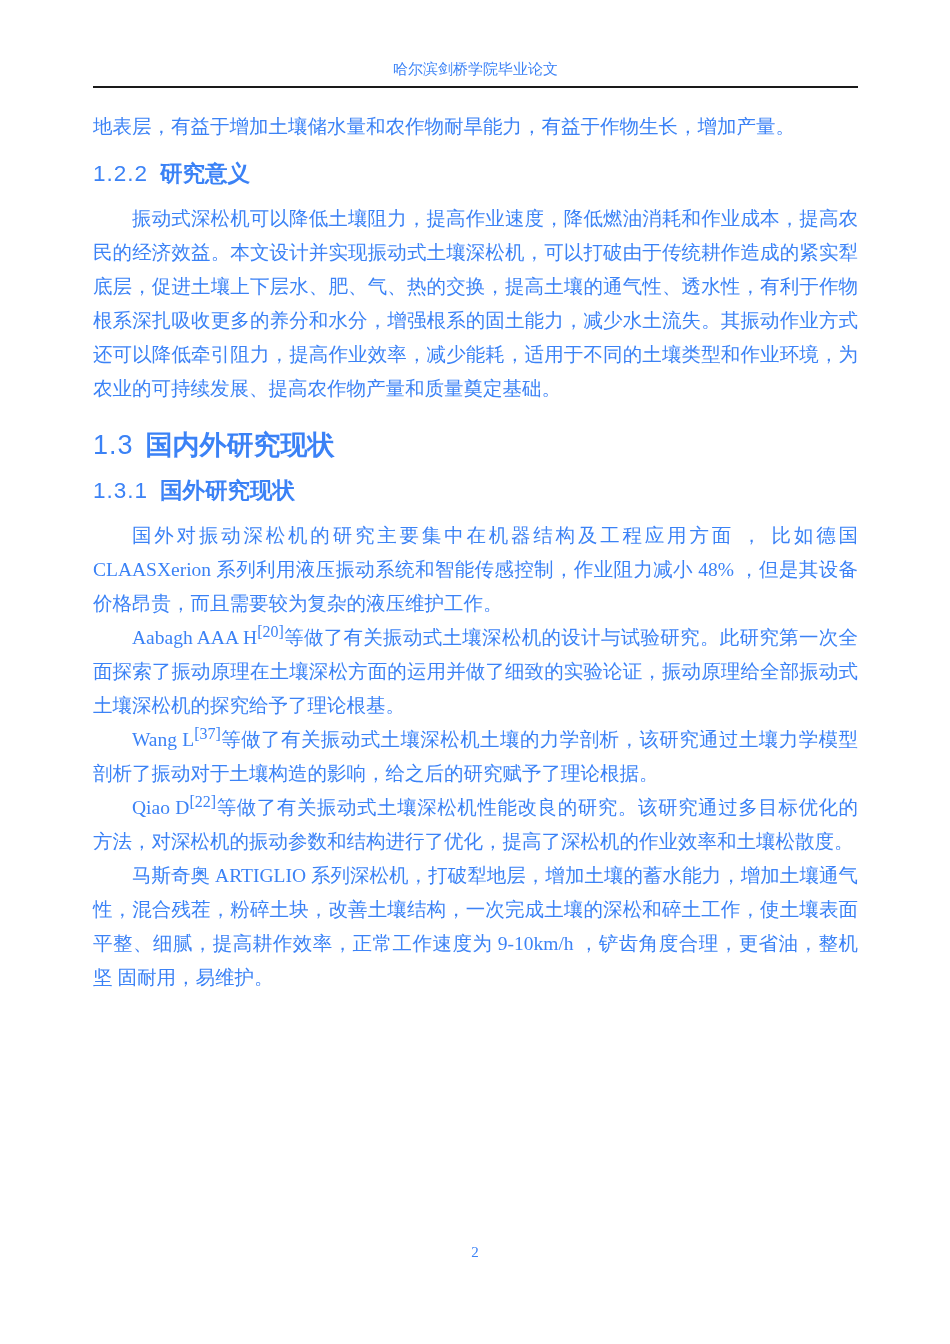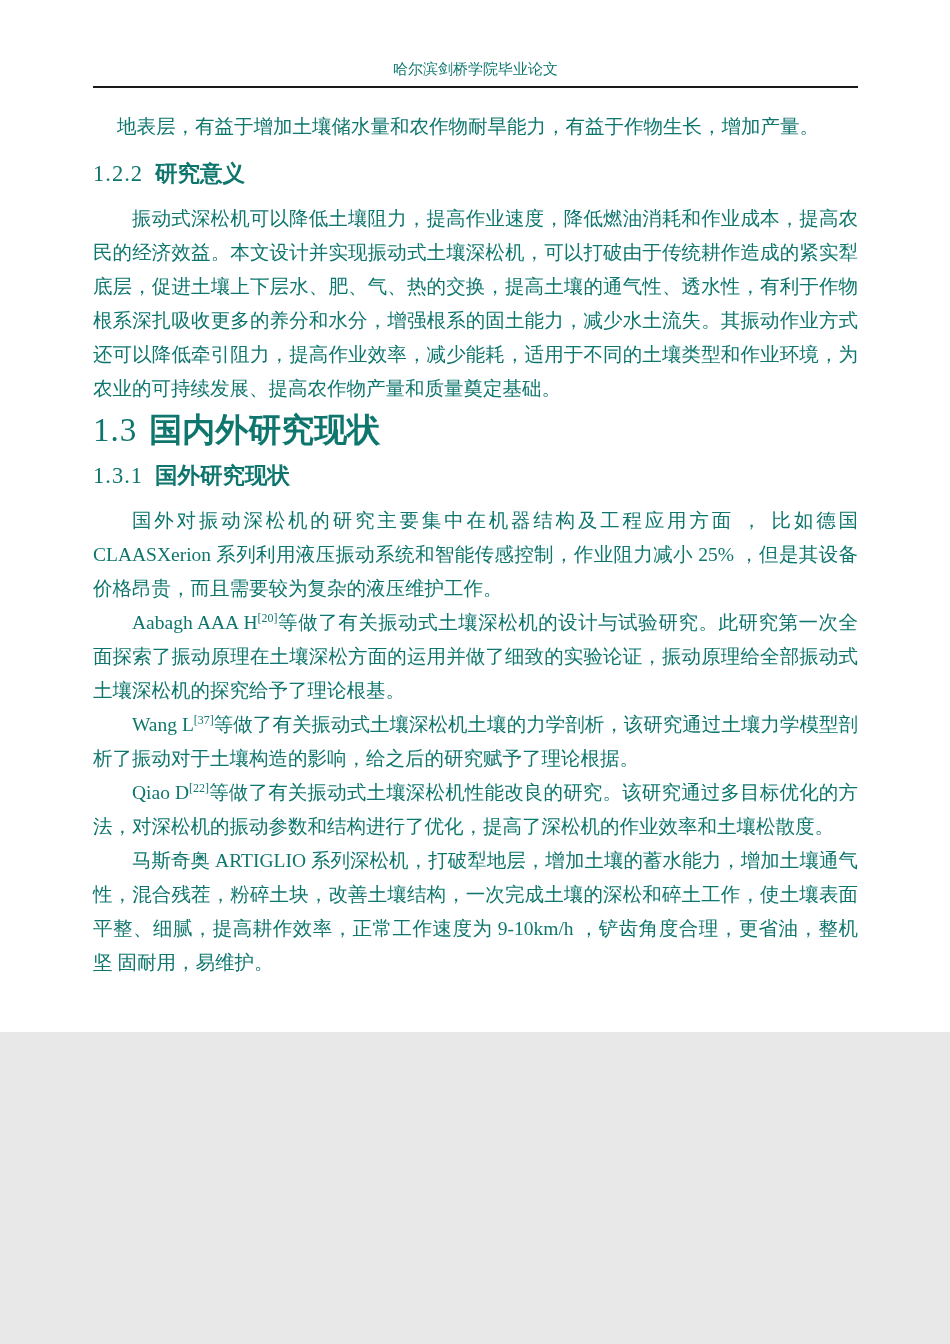--- a/index.html
+++ b/index.html
@@ -1,23 +1,23 @@
 <!DOCTYPE html>
 <html><head>
 <meta charset="utf-8">
 <style>
   html, body { margin: 0; padding: 0; background: #e8e8e8; }
   .page {
     position: relative;
     width: 950px;
-    height: 1032px;
+    height: 1344px;
     margin: 0 auto;
     background: #ffffff;
     font-family: "Liberation Serif", "DejaVu Serif", serif;
-    color: #0f766e;
+    color: #3b82f6;
     overflow: hidden;
   }
   .page-header {
     position: absolute;
     top: 58px;
     left: 93px;
     width: 765px;
     text-align: center;
     font-size: 15px;
     line-height: 22px;
@@ -30,51 +30,51 @@
     left: 93px;
     width: 765px;
     font-size: 19.5px;
     line-height: 34px;
     text-align: justify;
   }
   .content p {
     margin: 0;
     text-indent: 2em;
   }
-  .content p.no-indent { text-indent: 0; margin-left: 24px; }
+  .content p.no-indent { text-indent: 0; }
   h2.sec, h3.sec {
     margin: 0;
     text-align: left;
     font-weight: normal;
     text-indent: 0;
   }
   h2.sec {
-    margin-top: 4px;
-    font-size: 33px;
+    margin-top: 19px;
+    font-size: 27px;
     line-height: 40px;
   }
   h3.sec {
     margin-top: 14px;
     margin-bottom: 12px;
     font-size: 22.5px;
     line-height: 32px;
   }
   h3.sec.sub { margin-top: 10px; }
   .sec .num {
-    font-family: Liberation Serif, serif;
+    font-family: Liberation Sans, sans-serif;
     font-weight: normal;
     letter-spacing: 1px;
     margin-right: 12px;
   }
   .sec .zh {
     font-family: "Liberation Sans", "DejaVu Sans", sans-serif;
     font-weight: bold;
   }
   sup.ref {
-    font-size: 12px;
+    font-size: 16px;
     line-height: 0;
     vertical-align: super;
   }
   .page-footer {
     position: absolute;
     top: 1244px;
     left: 0;
     width: 950px;
     text-align: center;
     font-size: 15px;
@@ -94,21 +94,21 @@
     <p class="no-indent">地表层，有益于增加土壤储水量和农作物耐旱能力，有益于作物生长，增加产量。</p>
 
     <h3 class="sec"><span class="num">1.2.2</span><span class="zh">研究意义</span></h3>
 
     <p>振动式深松机可以降低土壤阻力，提高作业速度，降低燃油消耗和作业成本，提高农民的经济效益。本文设计并实现振动式土壤深松机，可以打破由于传统耕作造成的紧实犁底层，促进土壤上下层水、肥、气、热的交换，提高土壤的通气性、透水性，有利于作物根系深扎吸收更多的养分和水分，增强根系的固土能力，减少水土流失。其振动作业方式还可以降低牵引阻力，提高作业效率，减少能耗，适用于不同的土壤类型和作业环境，为农业的可持续发展、提高农作物产量和质量奠定基础。</p>
 
     <h2 class="sec"><span class="num">1.3</span><span class="zh">国内外研究现状</span></h2>
 
     <h3 class="sec sub"><span class="num">1.3.1</span><span class="zh">国外研究现状</span></h3>
 
-    <p>国外对振动深松机的研究主要集中在机器结构及工程应用方面 ， 比如德国 CLAASXerion 系列利用液压振动系统和智能传感控制，作业阻力减小 25% ，但是其设备 价格昂贵，而且需要较为复杂的液压维护工作。</p>
+    <p>国外对振动深松机的研究主要集中在机器结构及工程应用方面 ， 比如德国 CLAASXerion 系列利用液压振动系统和智能传感控制，作业阻力减小 48% ，但是其设备 价格昂贵，而且需要较为复杂的液压维护工作。</p>
 
 
 
     <p><span>Aabagh AAA H</span><sup class="ref">[20]</sup><span>等做了有关振动式土壤深松机的设计与试验研究。此研究第一次全面探索了振动原理在土壤深松方面的运用并做了细致的实验论证，振动原理给全部振动式土壤深松机的探究给予了理论根基。</span></p>
 
     <p><span>Wang L</span><sup class="ref">[37]</sup><span>等做了有关振动式土壤深松机土壤的力学剖析，该研究通过土壤力学模型剖析了振动对于土壤构造的影响，给之后的研究赋予了理论根据。</span></p>
 
     <p><span>Qiao D</span><sup class="ref">[22]</sup><span>等做了有关振动式土壤深松机性能改良的研究。该研究通过多目标优化的方法，对深松机的振动参数和结构进行了优化，提高了深松机的作业效率和土壤松散度。</span></p>
 
     <p>马斯奇奥 ARTIGLIO 系列深松机，打破犁地层，增加土壤的蓄水能力，增加土壤通气 性，混合残茬，粉碎土块，改善土壤结构，一次完成土壤的深松和碎土工作，使土壤表面 平整、细腻，提高耕作效率，正常工作速度为 9-10km/h ，铲齿角度合理，更省油，整机坚 固耐用，易维护。</p>

